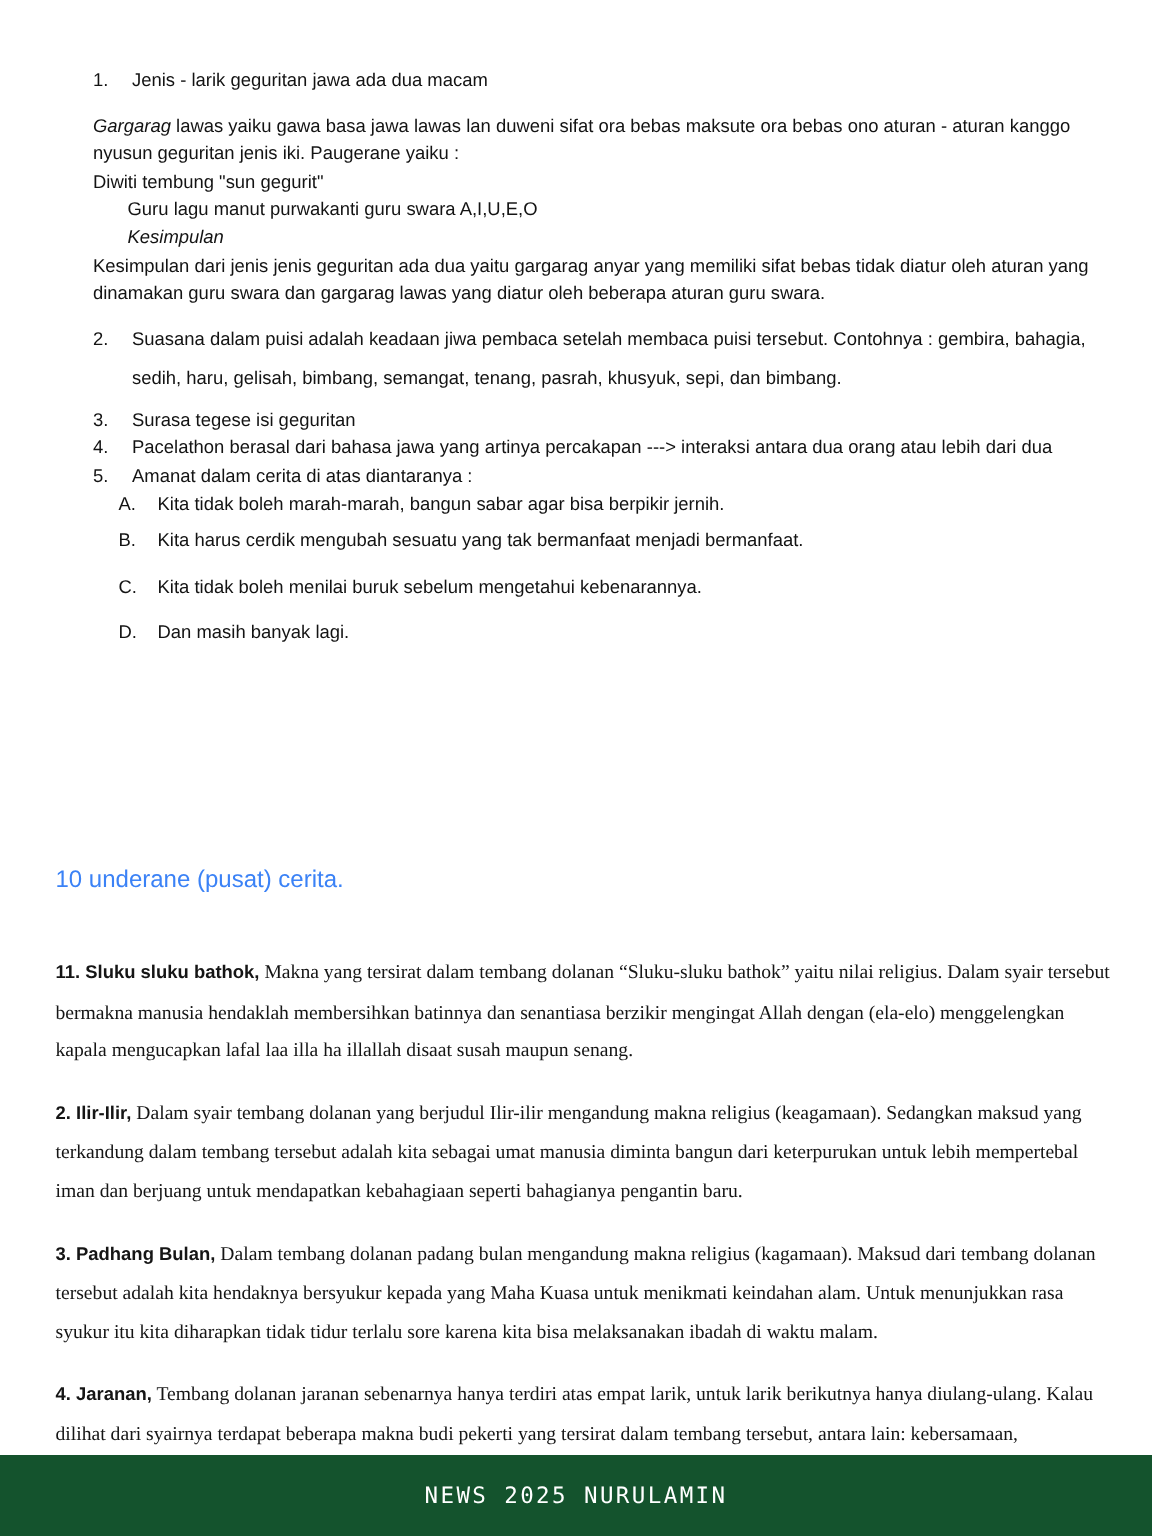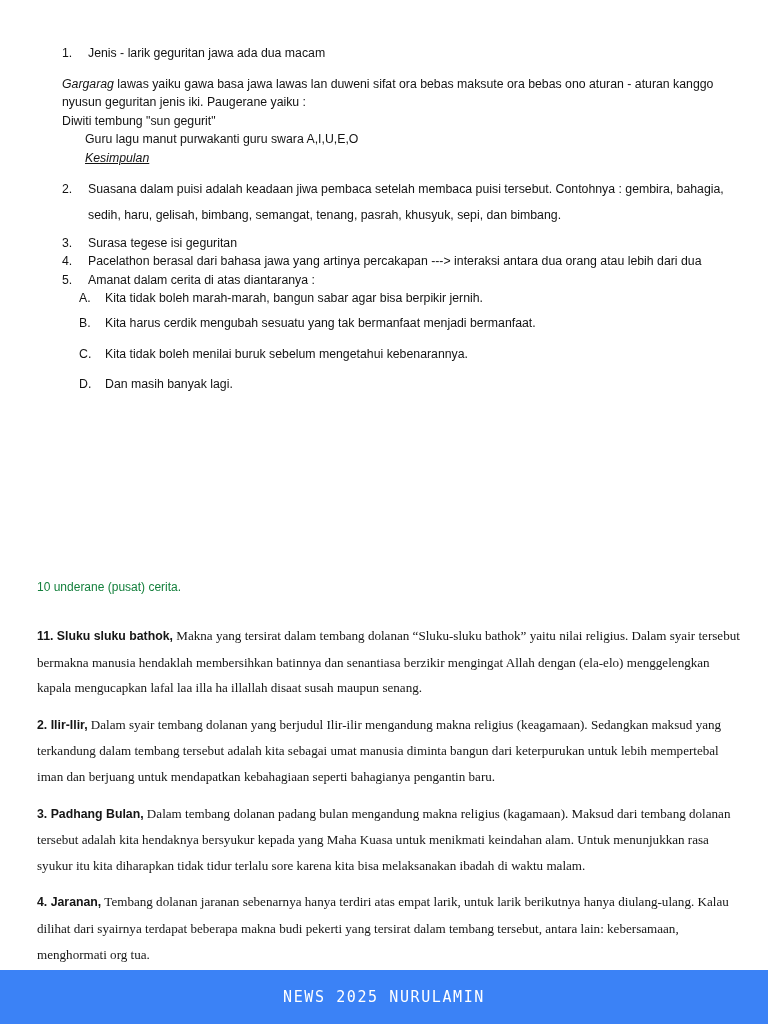--- a/index.html
+++ b/index.html
@@ -56,21 +56,20 @@
   .para {
     margin: 0;
   }
   .gap-sm { height: 12px; }
   .gap-xs { height: 6px; }
   .gap-md { height: 8px; }
 
   .ital { font-style: italic; }
   .kesimpulan {
     font-style: italic;
-    text-decoration: underline;
   }
 
   .indent-1 { padding-left: 48px; }
   .indent-2 { padding-left: 25px; }
 
   .loose { line-height: 26px; }
 
   .sub-row {
     display: flex;
     align-items: flex-start;
@@ -82,54 +81,54 @@
   }
   .sub-row .body { flex: 1 1 auto; }
 
   
   .midline {
     position: absolute;
     left: 37px;
     top: 578px;
     width: 706px;
     font-family: "Liberation Sans", sans-serif;
-    font-size: 12px;
+    font-size: 16px;
     line-height: 18px;
-    color: #15803d;
+    color: #3b82f6;
   }
 
   
   .serif-block {
     position: absolute;
     left: 37px;
     top: 619px;
     width: 706px;
     font-family: "Liberation Serif", serif;
     font-size: 13.1px;
     line-height: 25.6px;
     color: #151515;
     text-align: left;
   }
   .serif-block p {
-    margin: 4px 0 11px 0;
+    margin: 16px 0 11px 0;
   }
   .serif-block .lead {
     font-family: "Liberation Sans", sans-serif;
     font-weight: bold;
     font-size: 12.3px;
   }
 
   
   .footer-bar {
     position: absolute;
     left: 0;
     top: 970px;
     width: 768px;
     height: 54px;
-    background: #3b82f6;
+    background: #14532d;
     display: flex;
     align-items: center;
     justify-content: center;
   }
   .footer-text {
     font-family: "DejaVu Sans Mono", "Liberation Mono", monospace;
     font-size: 15px;
     letter-spacing: 1.6px;
     color: #ffffff;
     white-space: pre;
@@ -152,20 +151,21 @@
 
     <p class="para indent-2">
       <span class="ital">Gargarag</span><span> lawas yaiku gawa basa jawa lawas lan duweni sifat ora bebas maksute ora bebas ono aturan - aturan kanggo nyusun geguritan jenis iki. Paugerane yaiku :</span>
     </p>
 
     <p class="para indent-2">Diwiti tembung "sun gegurit"</p>
     <p class="para indent-1">Guru lagu manut purwakanti guru swara A,I,U,E,O</p>
     <p class="para indent-1">
       <span class="kesimpulan">Kesimpulan</span>
     </p>
+    <p class="para indent-2">Kesimpulan dari jenis jenis geguritan ada dua yaitu gargarag anyar yang memiliki sifat bebas tidak diatur oleh aturan yang dinamakan guru swara dan gargarag lawas yang diatur oleh beberapa aturan guru swara.</p>
 
     <div class="gap-md"></div>
 
     <div class="num-row loose">
       <span class="marker">2.</span>
       <span class="body">Suasana dalam puisi adalah keadaan jiwa pembaca setelah membaca puisi tersebut. Contohnya : gembira, bahagia, sedih, haru, gelisah, bimbang, semangat, tenang, pasrah, khusyuk, sepi, dan bimbang.</span>
     </div>
 
     <div class="gap-xs"></div>
 

